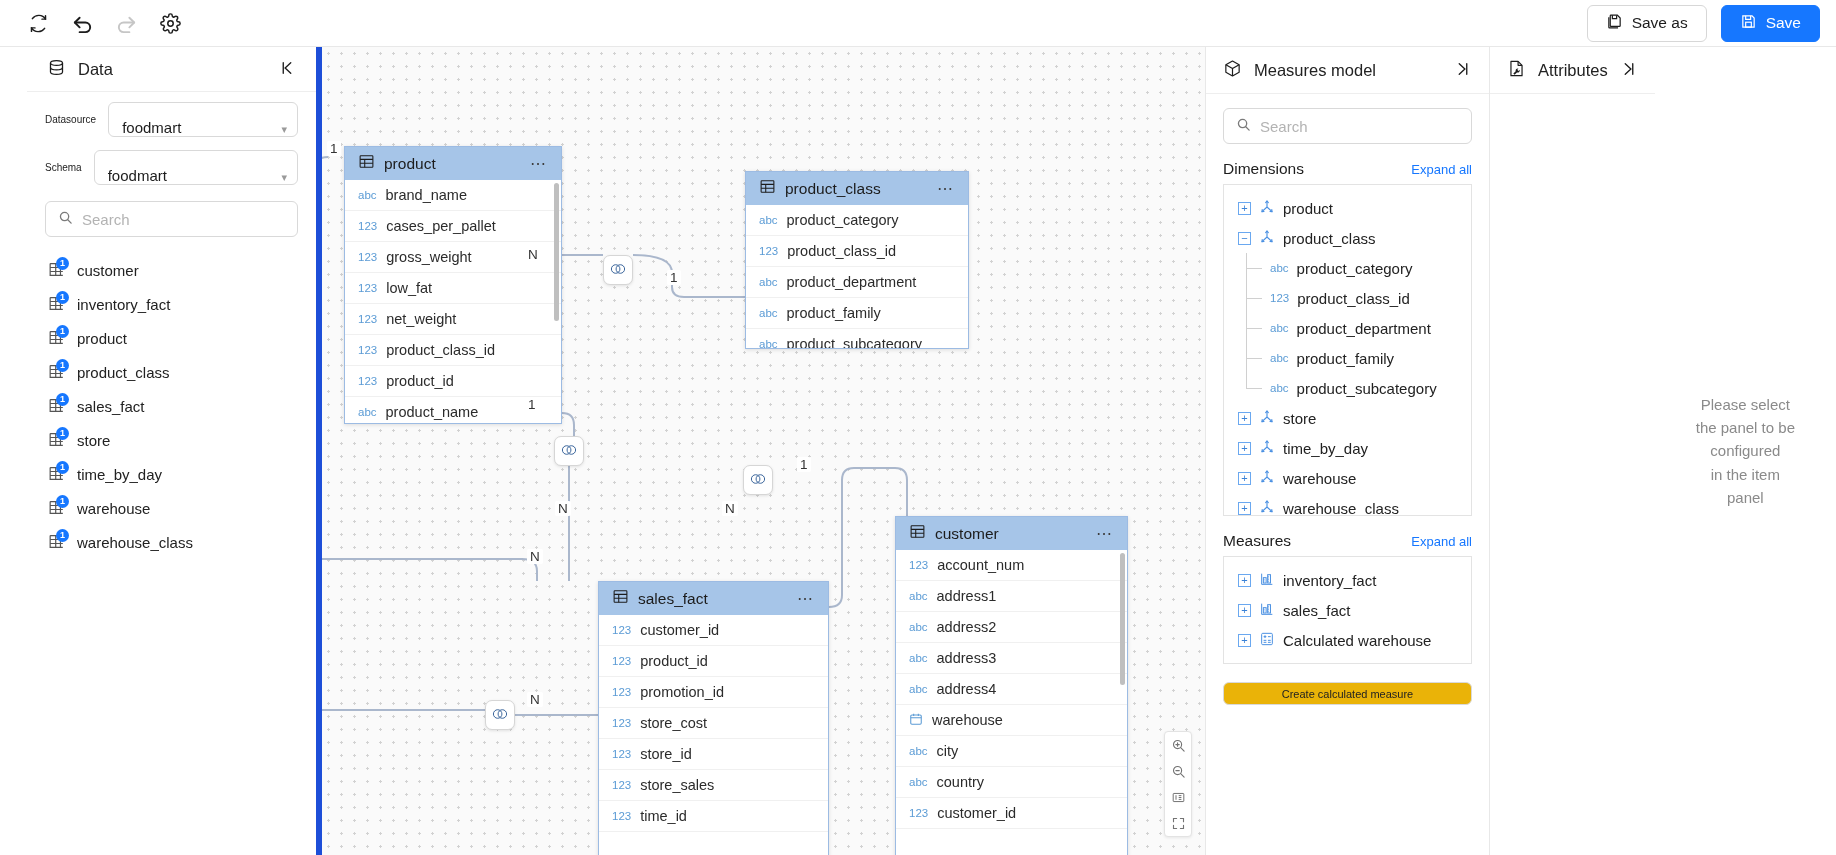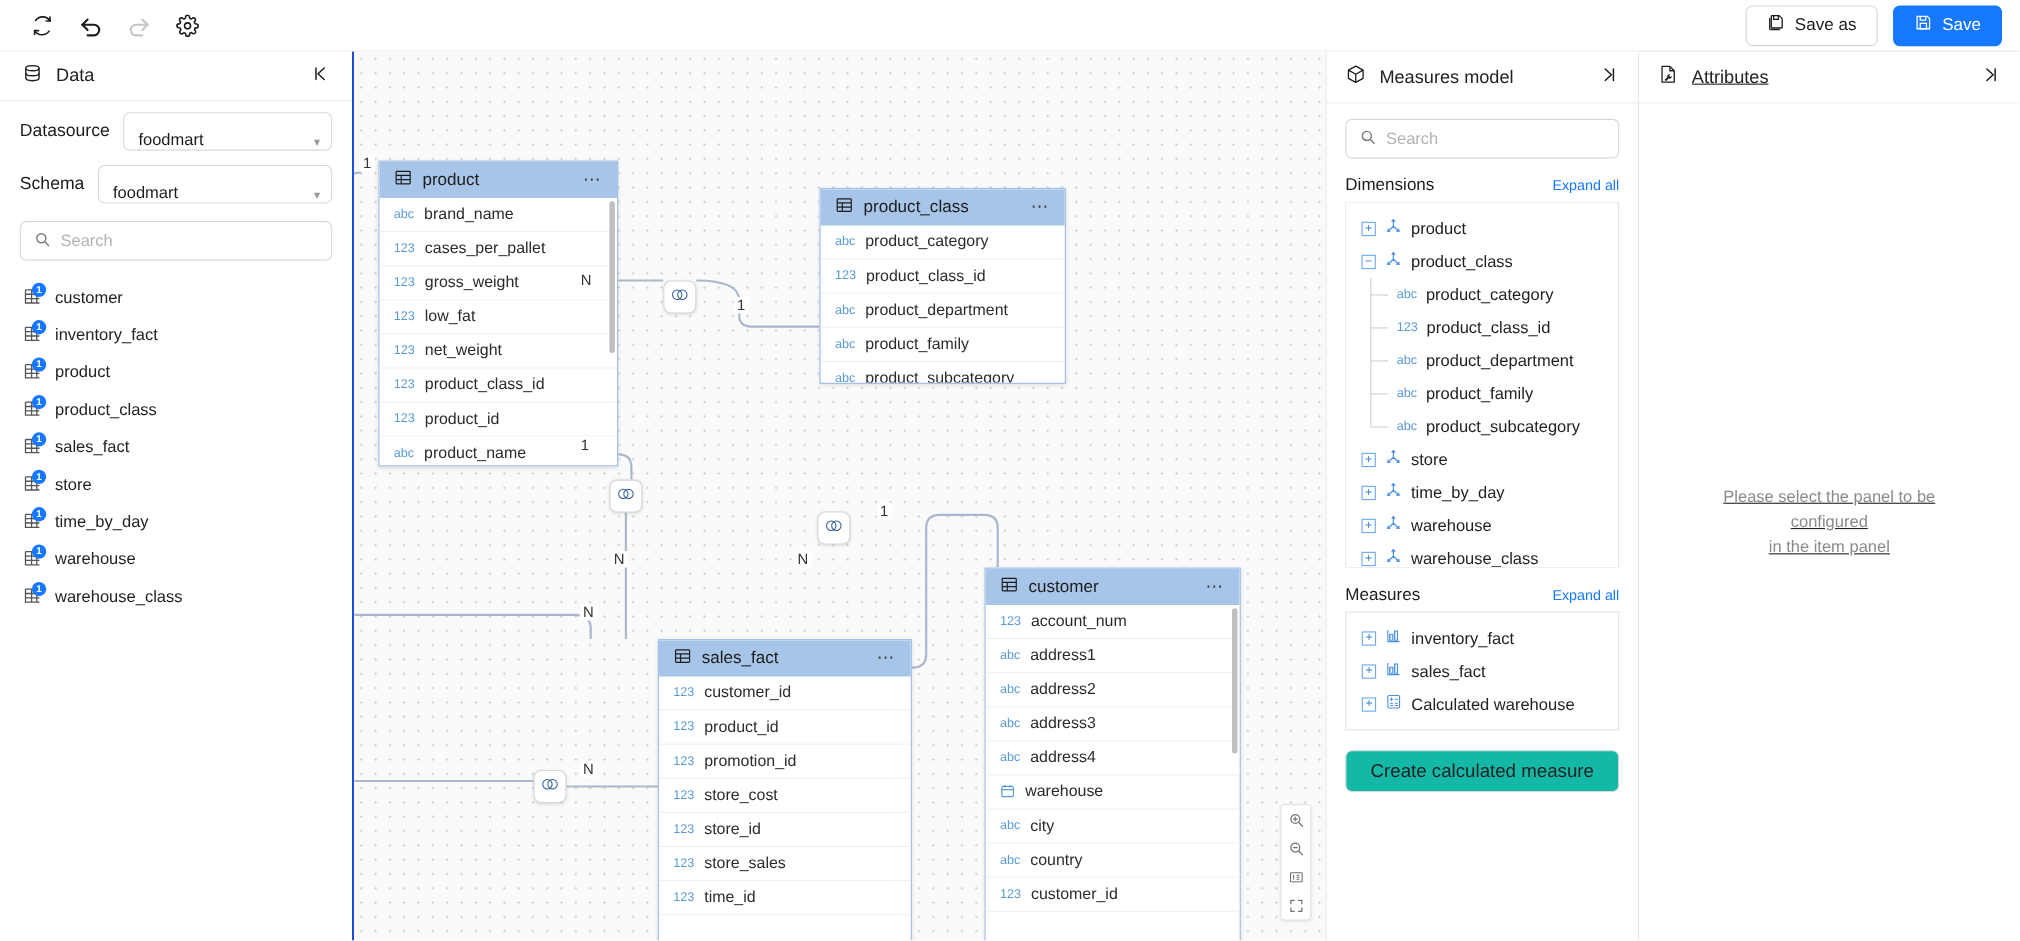--- a/index.html
+++ b/index.html
@@ -34,37 +34,38 @@
     white-space:nowrap;
   }
   .btn.primary { background:#1677ff; border-color:#1677ff; color:#fff; }
 
   
   .bodyrow { flex:1; display:flex; min-height:0; }
 
   
   .sidebar {
     width:322px; flex:0 0 322px;
-    border-right:2px solid #1d4ed8;
+    border-right:6px solid #1d4ed8;
     background:#fff; display:flex; flex-direction:column;
     min-height:0;
+    padding-left:27px;
   }
   .sb-head {
     height:45px; display:flex; align-items:center;
     padding:0 20px; gap:12px;
     border-bottom:1px solid #eee;
     font-size:16.5px;
   }
   .sb-head .ttl { flex:1; }
   .collapse-ic { cursor:pointer; font-size:19px; color:#1c1c1c; line-height:1; }
   .sb-field {
     display:flex; align-items:center; gap:12px;
     padding:10px 18px 0 18px;
   }
-  .sb-field > label { font-size:16px; color:#1c1c1c; white-space:nowrap; }
+  .sb-field > label { font-size:10px; color:#1c1c1c; white-space:nowrap; }
   .select {
     flex:1; height:35px; border:1px solid #d9d9d9; border-radius:6px;
     display:flex; align-items:flex-end; padding:0 10px 0 13px;
     font-size:15px; color:#1c1c1c; cursor:pointer; background:#fff;
   }
   .select .val { flex:1; }
   .caret { color:#9a9a9a; font-size:11px; }
   .searchbox {
     margin:16px 18px 14px 18px; height:36px;
     border:1px solid #d9d9d9; border-radius:6px;
@@ -186,28 +187,28 @@
     width:13px; height:13px; flex:0 0 13px;
     border:1px solid #6aa8f0; color:#3b82d6; background:#fff;
     font-size:11px; line-height:11px; text-align:center;
     display:flex; align-items:center; justify-content:center; cursor:pointer;
   }
   .child { padding-left:46px; }
   .child .ty { font-size:11.5px; }
   .guide { position:absolute; left:22px; top:0; bottom:0; width:1px; background:#d0d0d0; }
   .elbow { position:absolute; left:22px; width:16px; height:1px; background:#d0d0d0; top:50%; }
   .cmbtn {
-    margin:18px 17px 0 17px; height:38px;
-    border:1px solid #d9d9d9; border-radius:6px; background:#14b8a6;
+    margin:18px 17px 0 17px; height:23px;
+    border:1px solid #d9d9d9; border-radius:6px; background:#eab308;
     display:flex; align-items:center; justify-content:center;
-    font-size:17px; cursor:pointer;
+    font-size:11px; cursor:pointer;
   }
 
   
-  .attrpanel { width:346px; flex:0 0 346px; background:#fff; display:flex; flex-direction:column;text-decoration:underline; }
+  .attrpanel { width:346px; flex:0 0 346px; background:#fff; display:flex; flex-direction:row; }
   .ap-head {
     height:47px; flex:0 0 47px; display:flex; align-items:center; gap:12px;
     padding:0 17px; font-size:16.5px; border-bottom:1px solid #eee;
   }
   .ap-head .ttl { flex:1; }
   .ap-empty {
     flex:1; display:flex; align-items:center; justify-content:center;
     text-align:center; color:#8a8a8a; font-size:15px; line-height:1.55; padding:0 40px;
   }
 </style>

